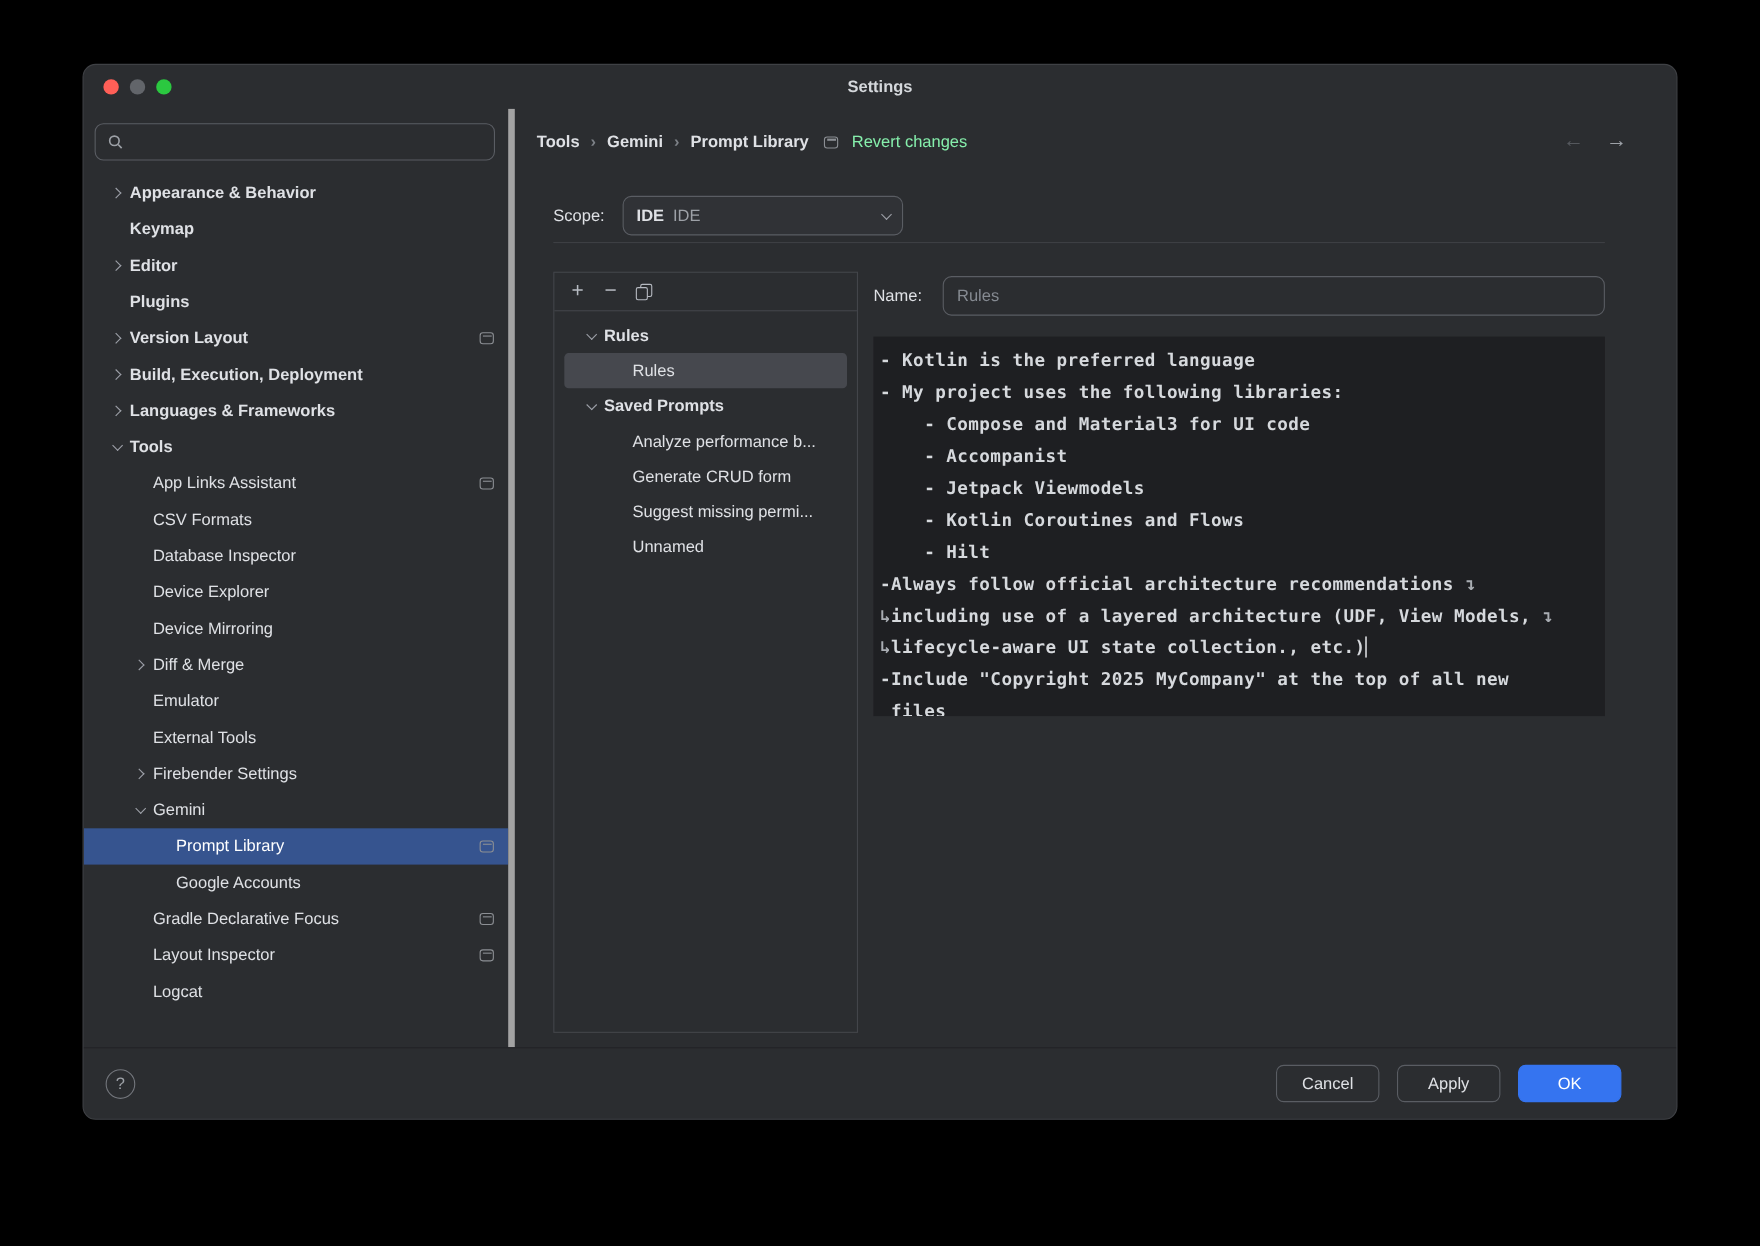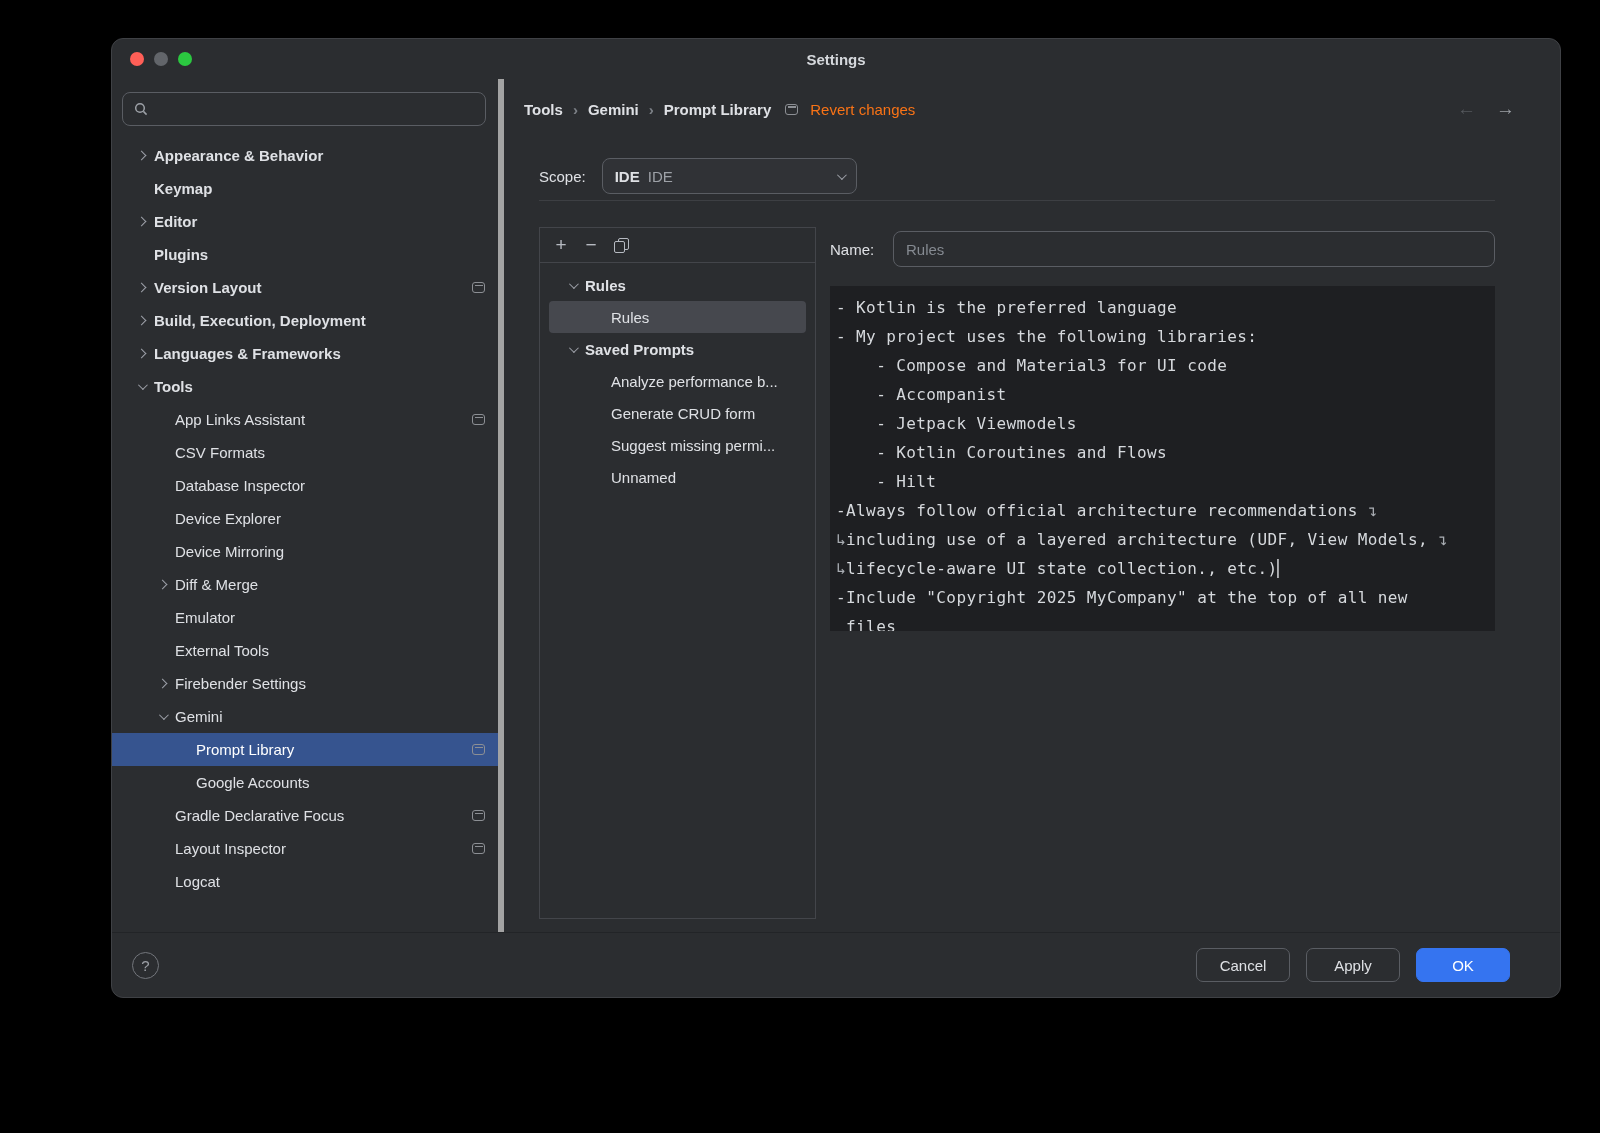--- a/index.html
+++ b/index.html
@@ -2,23 +2,23 @@
 <html><head>
 <meta charset="utf-8">
 <style>
   * { margin:0; padding:0; box-sizing:border-box; }
   body {
     width:1600px; height:1133px; background:#000;
     font-family:"Liberation Sans", sans-serif;
     position:relative; overflow:hidden; color:#dfe1e5;
   }
   .window {
-    position:absolute; left:75px; top:38px; width:1450px; height:960px;
+    position:absolute; left:75px; top:58px; width:1450px; height:960px;
     background:#2b2d30; border:1px solid #3f4145; border-radius:12px;
-    display:flex; flex-direction:column; font-size:15px; overflow:hidden;margin-left:36px;
+    display:flex; flex-direction:column; font-size:15px; overflow:hidden;
   }
   
   .titlebar { flex:0 0 40px; position:relative; display:flex; align-items:center; justify-content:center; }
   .traffic { position:absolute; left:18px; top:0; height:100%; display:flex; align-items:center; gap:10px; }
   .tl { width:14px; height:14px; border-radius:50%; }
   .tl.red{ background:#ff5f57; } .tl.gray{ background:#62656a; } .tl.green{ background:#2bc840; }
   .title { font-weight:700; color:#d5d8dc; }
   
   .main { flex:1; display:flex; min-height:0; }
   .sidebar { flex:0 0 392px; width:392px; border-right:6px solid #a3a3a3; display:flex; flex-direction:column; overflow:hidden; }
@@ -38,21 +38,21 @@
   .badge { margin-left:auto; margin-right:13px; position:relative; width:13px; height:11px;
     border:1.5px solid #8c8f94; border-radius:3px; flex:0 0 13px; }
   .badge::after { content:''; position:absolute; left:1.5px; right:1.5px; top:1.8px; height:1.5px; background:#8c8f94; }
   
   .content { flex:1; display:flex; flex-direction:column; padding:0 45px 0 20px; min-width:0; }
   .crumbrow { margin-top:18px; height:24px; display:flex; align-items:center; gap:10px; }
   .crumb { font-weight:700; }
   .crumbsep { color:#7d8187; font-weight:700; }
   .modicon { position:relative; width:13px; height:11px; border:1.5px solid #8c8f94; border-radius:3px; margin-left:4px; }
   .modicon::after { content:''; position:absolute; left:1.5px; right:1.5px; top:1.8px; height:1.5px; background:#8c8f94; }
-  .revert { color:#f97316; margin-left:2px; cursor:pointer; text-decoration:none; }
+  .revert { color:#86efac; margin-left:2px; cursor:pointer; text-decoration:none; }
   .navarrows { margin-left:auto; display:flex; gap:20px; font-size:19px; }
   .arrow-back { color:#55585d; } .arrow-fwd { color:#9da1a7; }
   .scoperow { margin:37px 20px 0 15px; display:flex; align-items:center; gap:16px; height:36px; }
   .scope-dd { width:255px; height:36px; border:1px solid #5a5d63; border-radius:8px; background:#303236;
     display:flex; align-items:center; padding:13px 12px; gap:8px; }
   .scope-tag { font-weight:700; }
   .scope-val { color:#9da1a7; }
   .scope-dd .chev { margin-left:auto; }
   .divider { height:1px; background:#3d3f43; margin:6px 20px 0 15px; }
   .workspace { margin:26px 20px 0 15px; display:flex; gap:14px; height:692px; }
@@ -69,21 +69,21 @@
   .pchild { padding-left:62px; margin:0 9px; border-radius:4px; }
   .pchild.sel { background:#46484e; }
   
   .detail { flex:1; min-width:0; display:flex; flex-direction:column; }
   .namerow { margin-top:2px; height:40px; display:flex; align-items:center; gap:14px; }
   .namerow label { width:49px; flex:0 0 49px; }
   .namerow input { flex:1; height:36px; border:1px solid #5a5d63; border-radius:8px; background:transparent;
     color:#858a91; font:15px "Liberation Sans",sans-serif; padding:0 12px; outline:none; }
   .editor { margin-top:17px; height:345px; background:#1e1f22; padding:7px 6px; overflow:hidden;
     font-family:"DejaVu Sans Mono","DejaVu Sans",monospace; font-size:16px; letter-spacing:0.4px;
-    line-height:29px; color:#d6d9dd; }
+    line-height:29px; color:#d6d9dd;font-weight:bold; }
   .eline { height:29px; white-space:pre; }
   .wrapmark { color:#a9adb3; }
   .caret { color:#eceef1; }
   
   .footer { flex:0 0 65px; border-top:1px solid #222427; display:flex; align-items:center; padding:0 50px 0 20px; }
   .help { width:27px; height:27px; border:1.5px solid #73767c; border-radius:50%; color:#9da1a7;
     display:flex; align-items:center; justify-content:center; font-size:15px; cursor:pointer; }
   .btns { margin-left:auto; display:flex; gap:16px; }
   .btn { min-width:94px; height:34px; border:1px solid #5a5d63; border-radius:7px; background:transparent;
     color:#dfe1e5; font:15px "Liberation Sans",sans-serif; cursor:pointer; }

